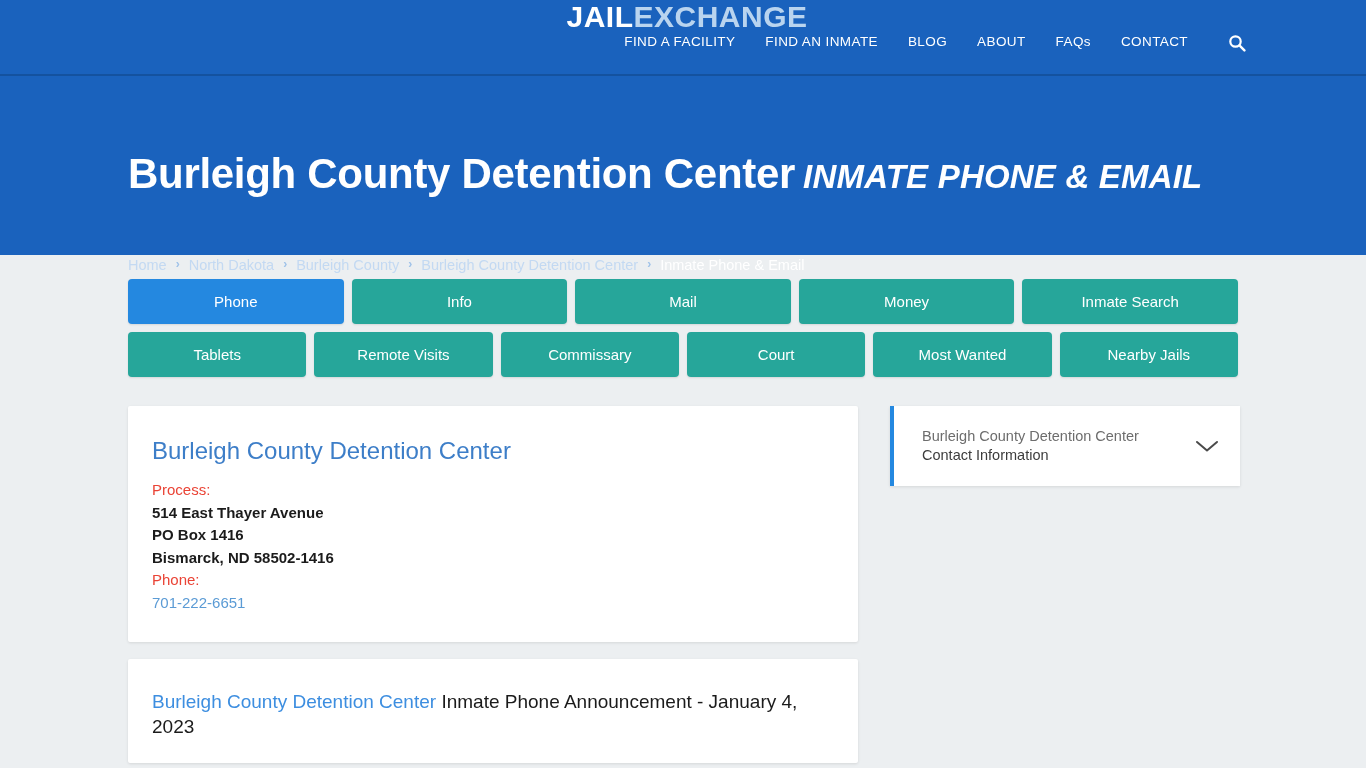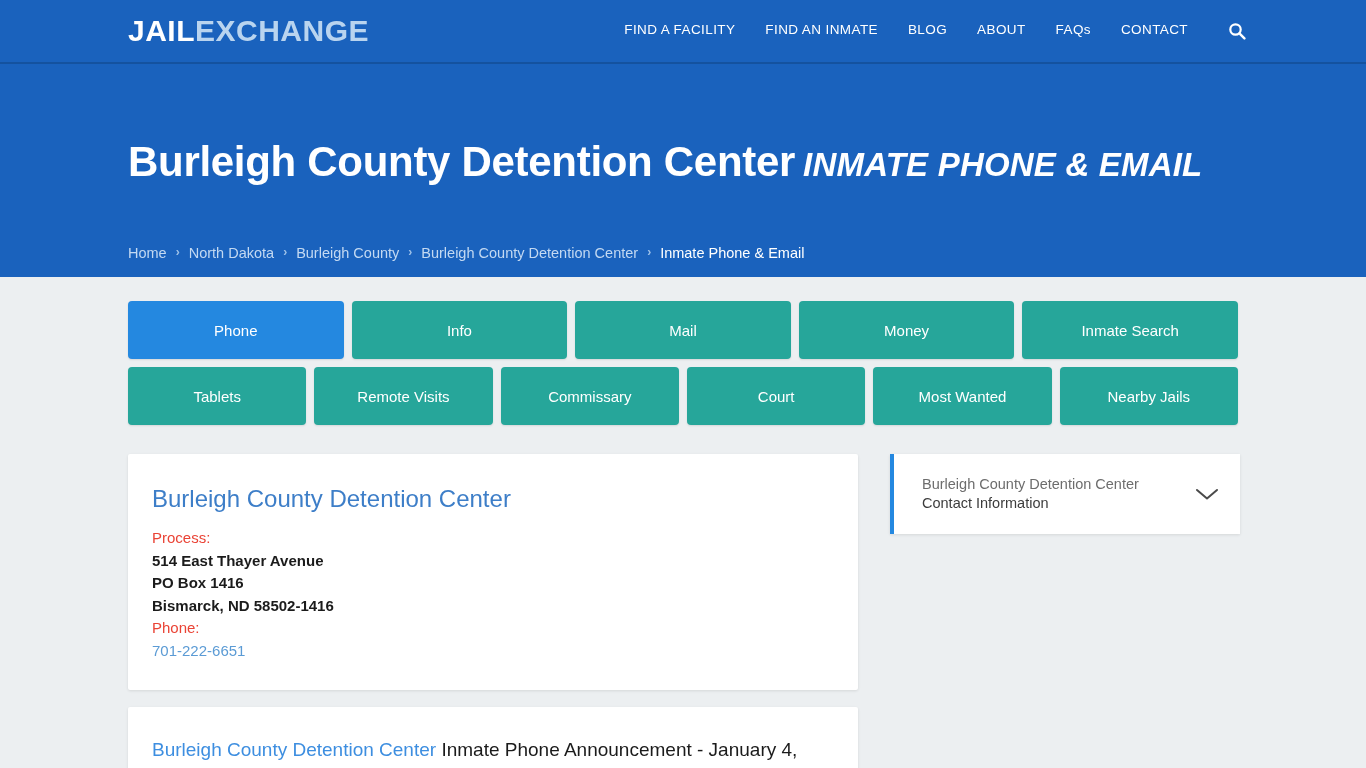--- a/index.html
+++ b/index.html
@@ -6,26 +6,27 @@
   html, body {
     width: 1366px;
     height: 768px;
     overflow: hidden;
     background: #eceff1;
     font-family: "Liberation Sans", sans-serif;
   }
 
   
   .topbar {
-    height: 64px;
+    height: 76px;
     background: #1a62bd;
     border-bottom: 2px solid #14529f;
     display: flex;
     align-items: center;
     padding: 0 120px 0 128px;
+    flex-direction: column;
   }
   .logo {
     font-size: 30px;
     font-weight: bold;
     letter-spacing: 0.5px;
     white-space: nowrap;
     font-family: "Liberation Sans", sans-serif;
   }
   .logo .jail { color: #ffffff; }
   .logo .exchange { color: #b9d4ef; }
@@ -45,21 +46,21 @@
   .search-icon {
     margin-left: 10px;
     display: flex;
     align-items: center;
     cursor: pointer;
   }
 
   
   .hero {
     background: #1a62bd;
-    height: 213px;
+    height: 179px;
     padding: 0 84px;
     position: relative;
   }
   .hero-title {
     position: absolute;
     top: 98px;
     left: 128px;
     right: 128px;
     transform: translateY(-50%);
     color: #ffffff;
@@ -100,21 +101,21 @@
   .tabs-wrap {
     padding: 24px 128px 0 128px;
   }
   .tab-row {
     display: flex;
     gap: 8px;
     margin-bottom: 8px;
   }
   .tab {
     flex: 1;
-    height: 58px;
+    height: 45px;
     border-radius: 4px;
     background: #26a69a;
     color: #ffffff;
     font-size: 15px;
     display: flex;
     align-items: center;
     justify-content: center;
     cursor: pointer;
     white-space: nowrap;
     box-shadow: 0 1px 2px rgba(0,0,0,0.10);

